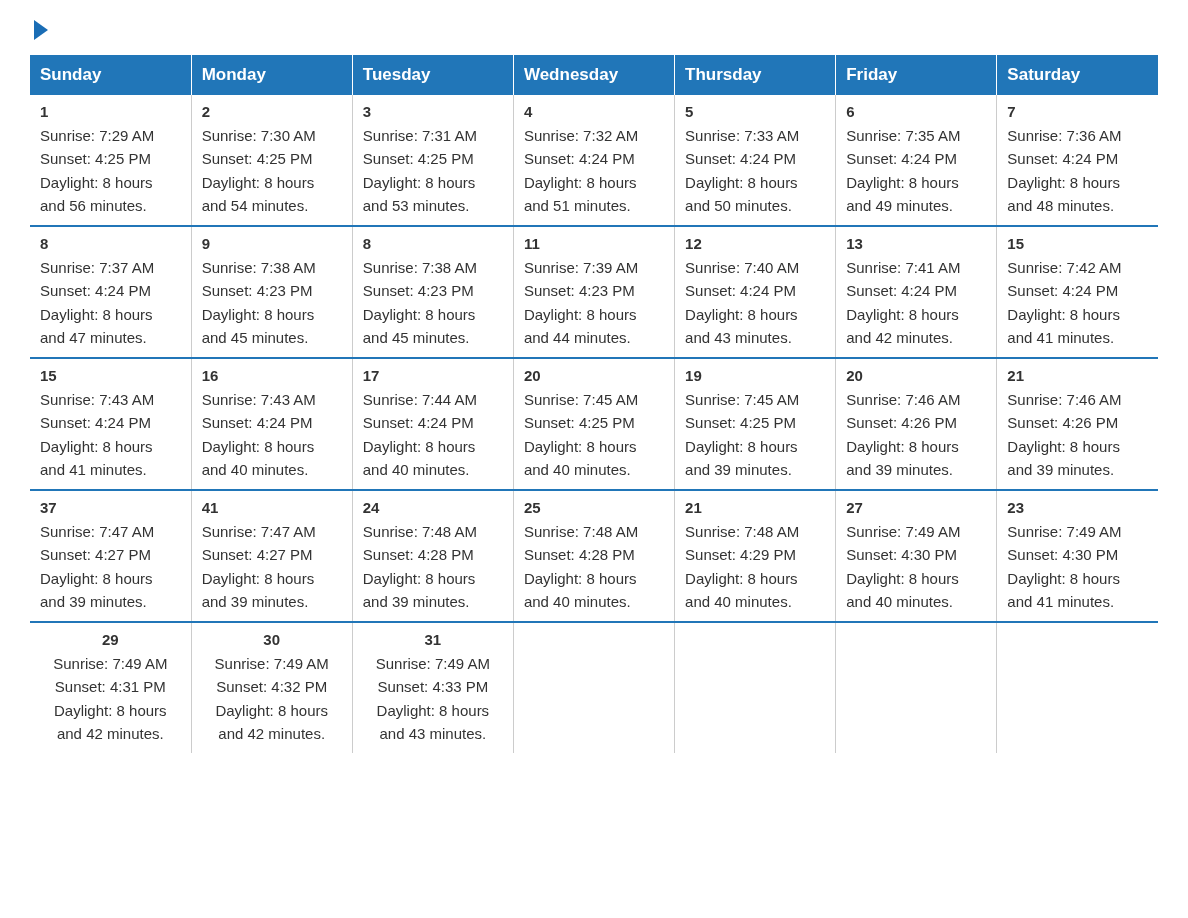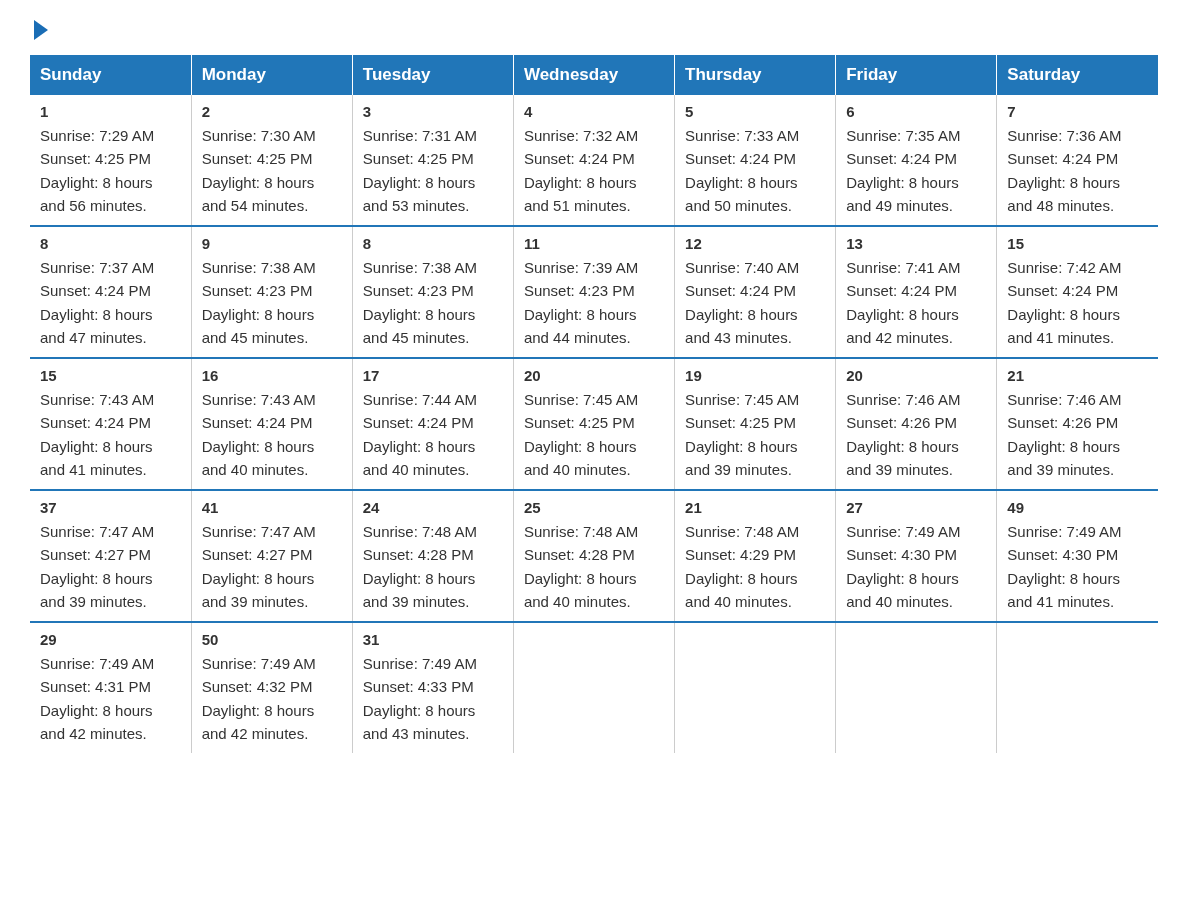--- a/index.html
+++ b/index.html
@@ -89,20 +89,21 @@
     }
     .day-info {
       line-height: 1.55;
       font-size: 15px;
     }
     .empty-cell {
       background: #fff;
     }
     tbody tr:last-child td {
       border-bottom: none;
+      text-align: center;
     }
     tbody tr td.empty-cell {
       background: #fff;
     }
   </style>
 </head>
 <body>
 
 <div class="header">
   <div class="logo">
@@ -240,31 +241,31 @@
         </td>
         <td>
           <span class="day-number">21</span>
           <div class="day-info">Sunrise: 7:48 AM<br>Sunset: 4:29 PM<br>Daylight: 8 hours<br>and 40 minutes.</div>
         </td>
         <td>
           <span class="day-number">27</span>
           <div class="day-info">Sunrise: 7:49 AM<br>Sunset: 4:30 PM<br>Daylight: 8 hours<br>and 40 minutes.</div>
         </td>
         <td>
-          <span class="day-number">49</span>
+          <span class="day-number">23</span>
           <div class="day-info">Sunrise: 7:49 AM<br>Sunset: 4:30 PM<br>Daylight: 8 hours<br>and 41 minutes.</div>
         </td>
       </tr>
       <tr>
         <td>
           <span class="day-number">29</span>
           <div class="day-info">Sunrise: 7:49 AM<br>Sunset: 4:31 PM<br>Daylight: 8 hours<br>and 42 minutes.</div>
         </td>
         <td>
-          <span class="day-number">50</span>
+          <span class="day-number">30</span>
           <div class="day-info">Sunrise: 7:49 AM<br>Sunset: 4:32 PM<br>Daylight: 8 hours<br>and 42 minutes.</div>
         </td>
         <td>
           <span class="day-number">31</span>
           <div class="day-info">Sunrise: 7:49 AM<br>Sunset: 4:33 PM<br>Daylight: 8 hours<br>and 43 minutes.</div>
         </td>
         <td class="empty-cell"></td>
         <td class="empty-cell"></td>
         <td class="empty-cell"></td>
         <td class="empty-cell"></td>

